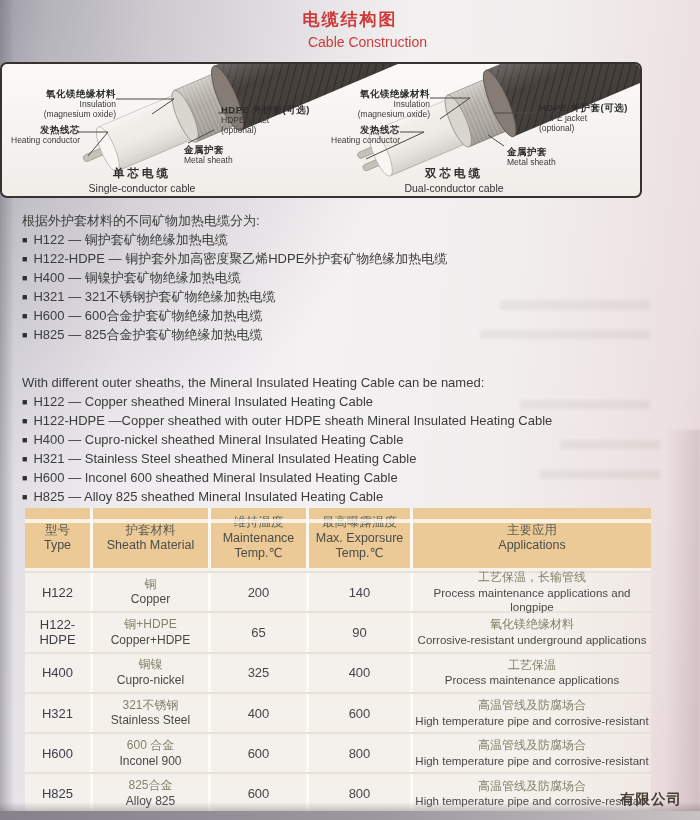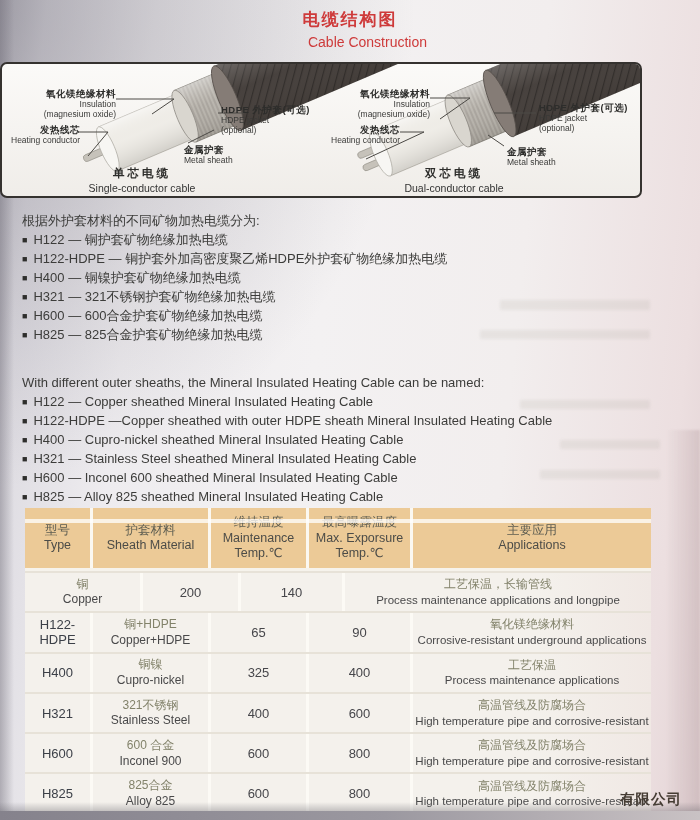--- a/index.html
+++ b/index.html
@@ -228,20 +228,21 @@
         <div class="en">Max. Exporsure</div>
         <div class="en">Temp.℃</div>
       </div>
       <div class="c c5">
         <div class="zh">主要应用</div>
         <div class="en">Applications</div>
       </div>
     </div>
 
     <div class="trow">
+      <div class="c c1 cell-type">H122</div>
       <div class="c c2">
         <div class="zhl">铜</div>
         <div class="enl">Copper</div>
       </div>
       <div class="c c3 num">200</div>
       <div class="c c4 num">140</div>
       <div class="c c5">
         <div class="zhl">工艺保温，长输管线</div>
         <div class="enl">Process maintenance applications and longpipe</div>
       </div>

